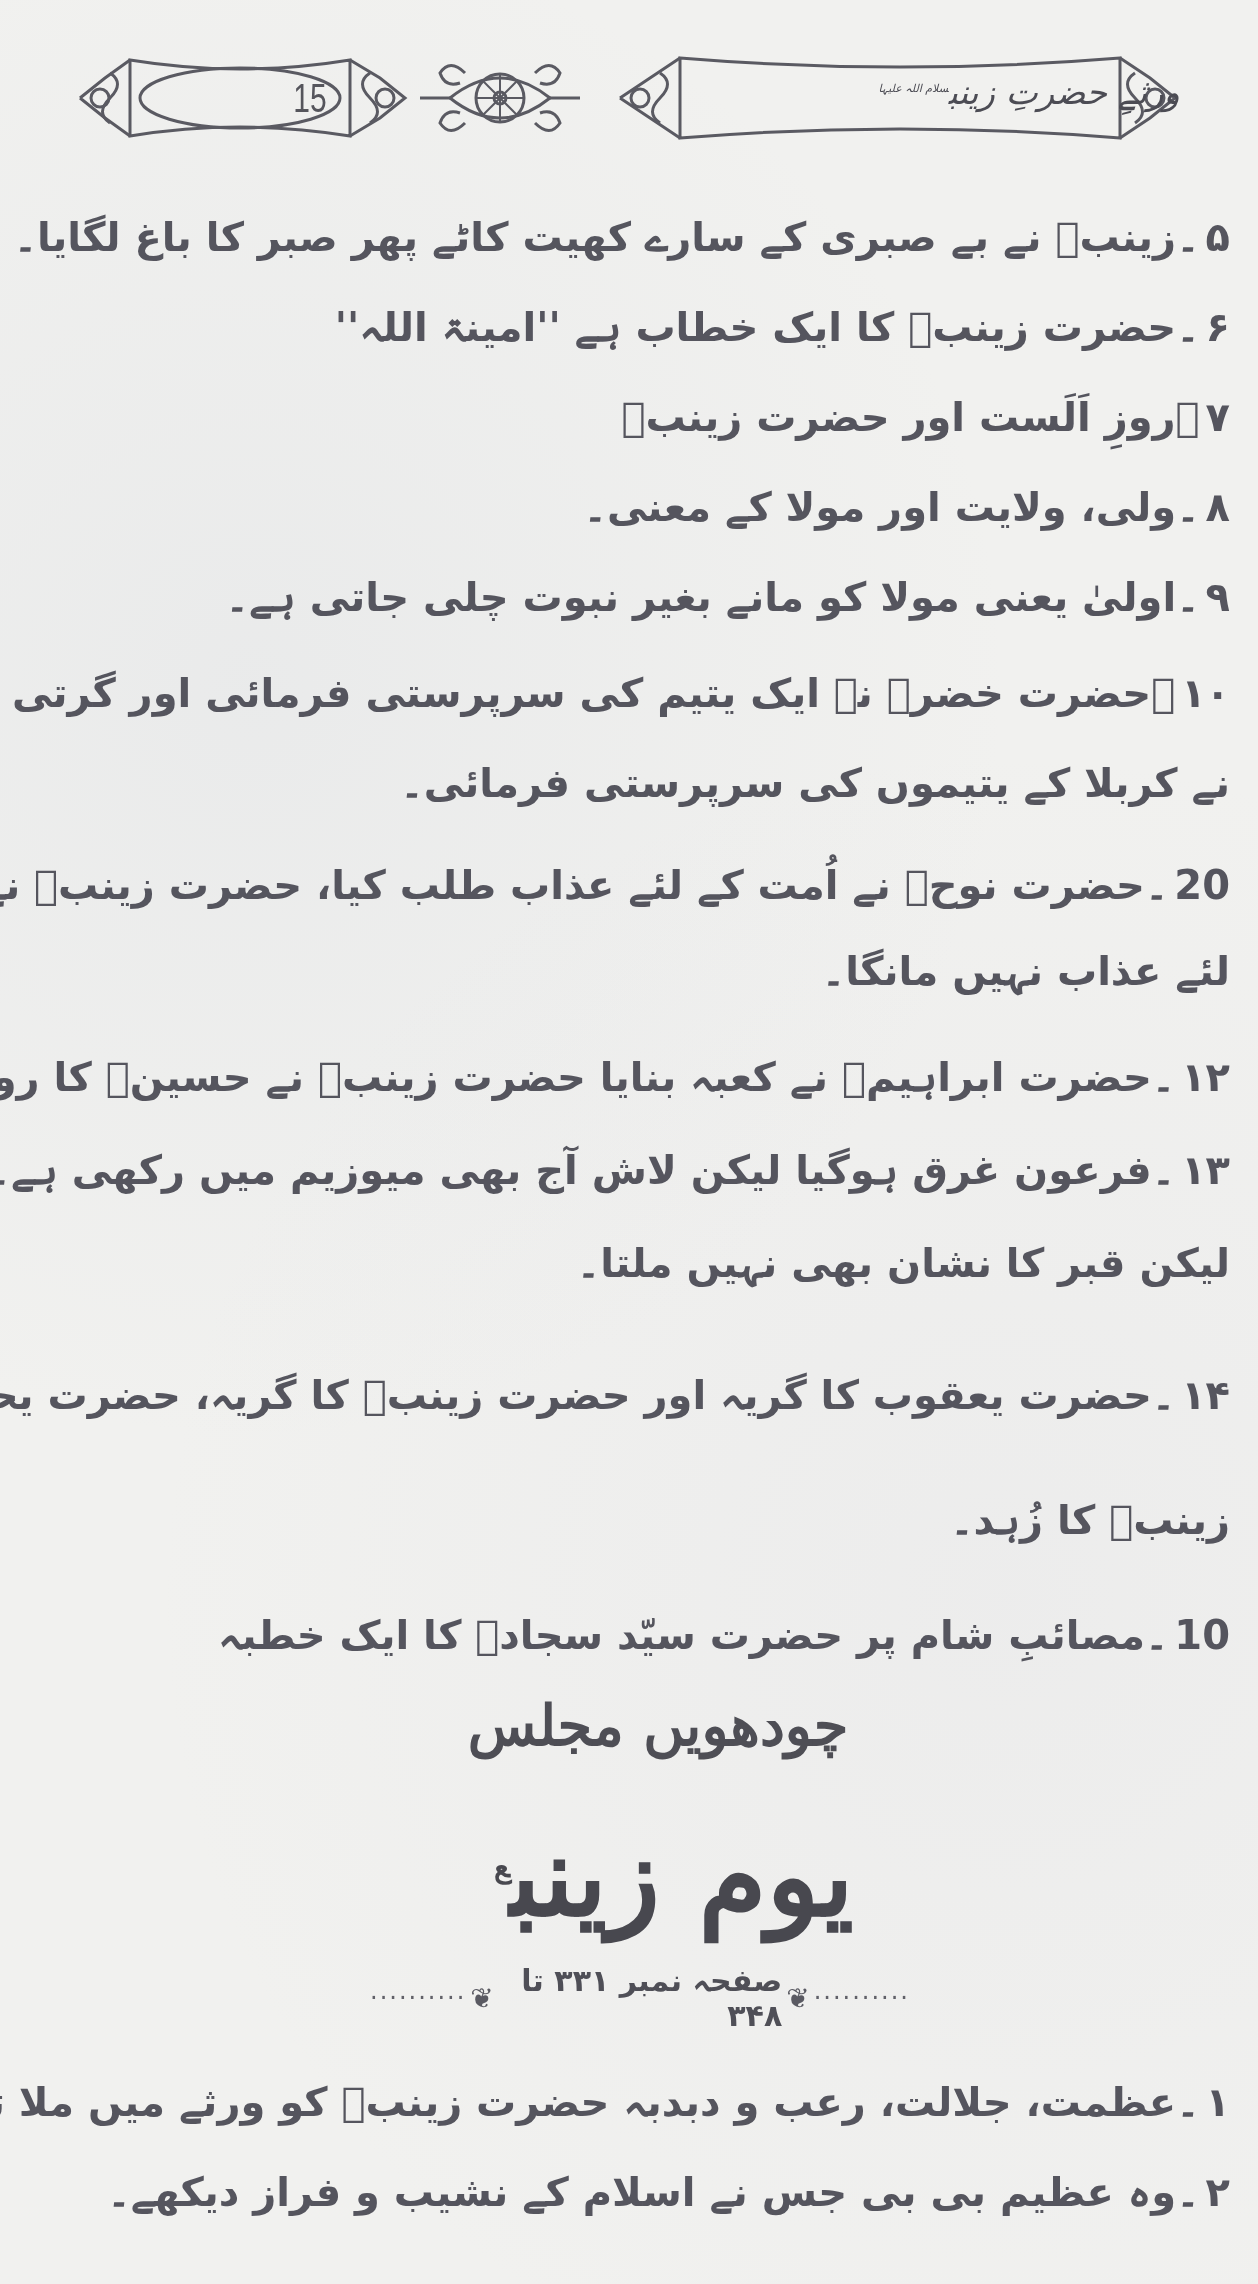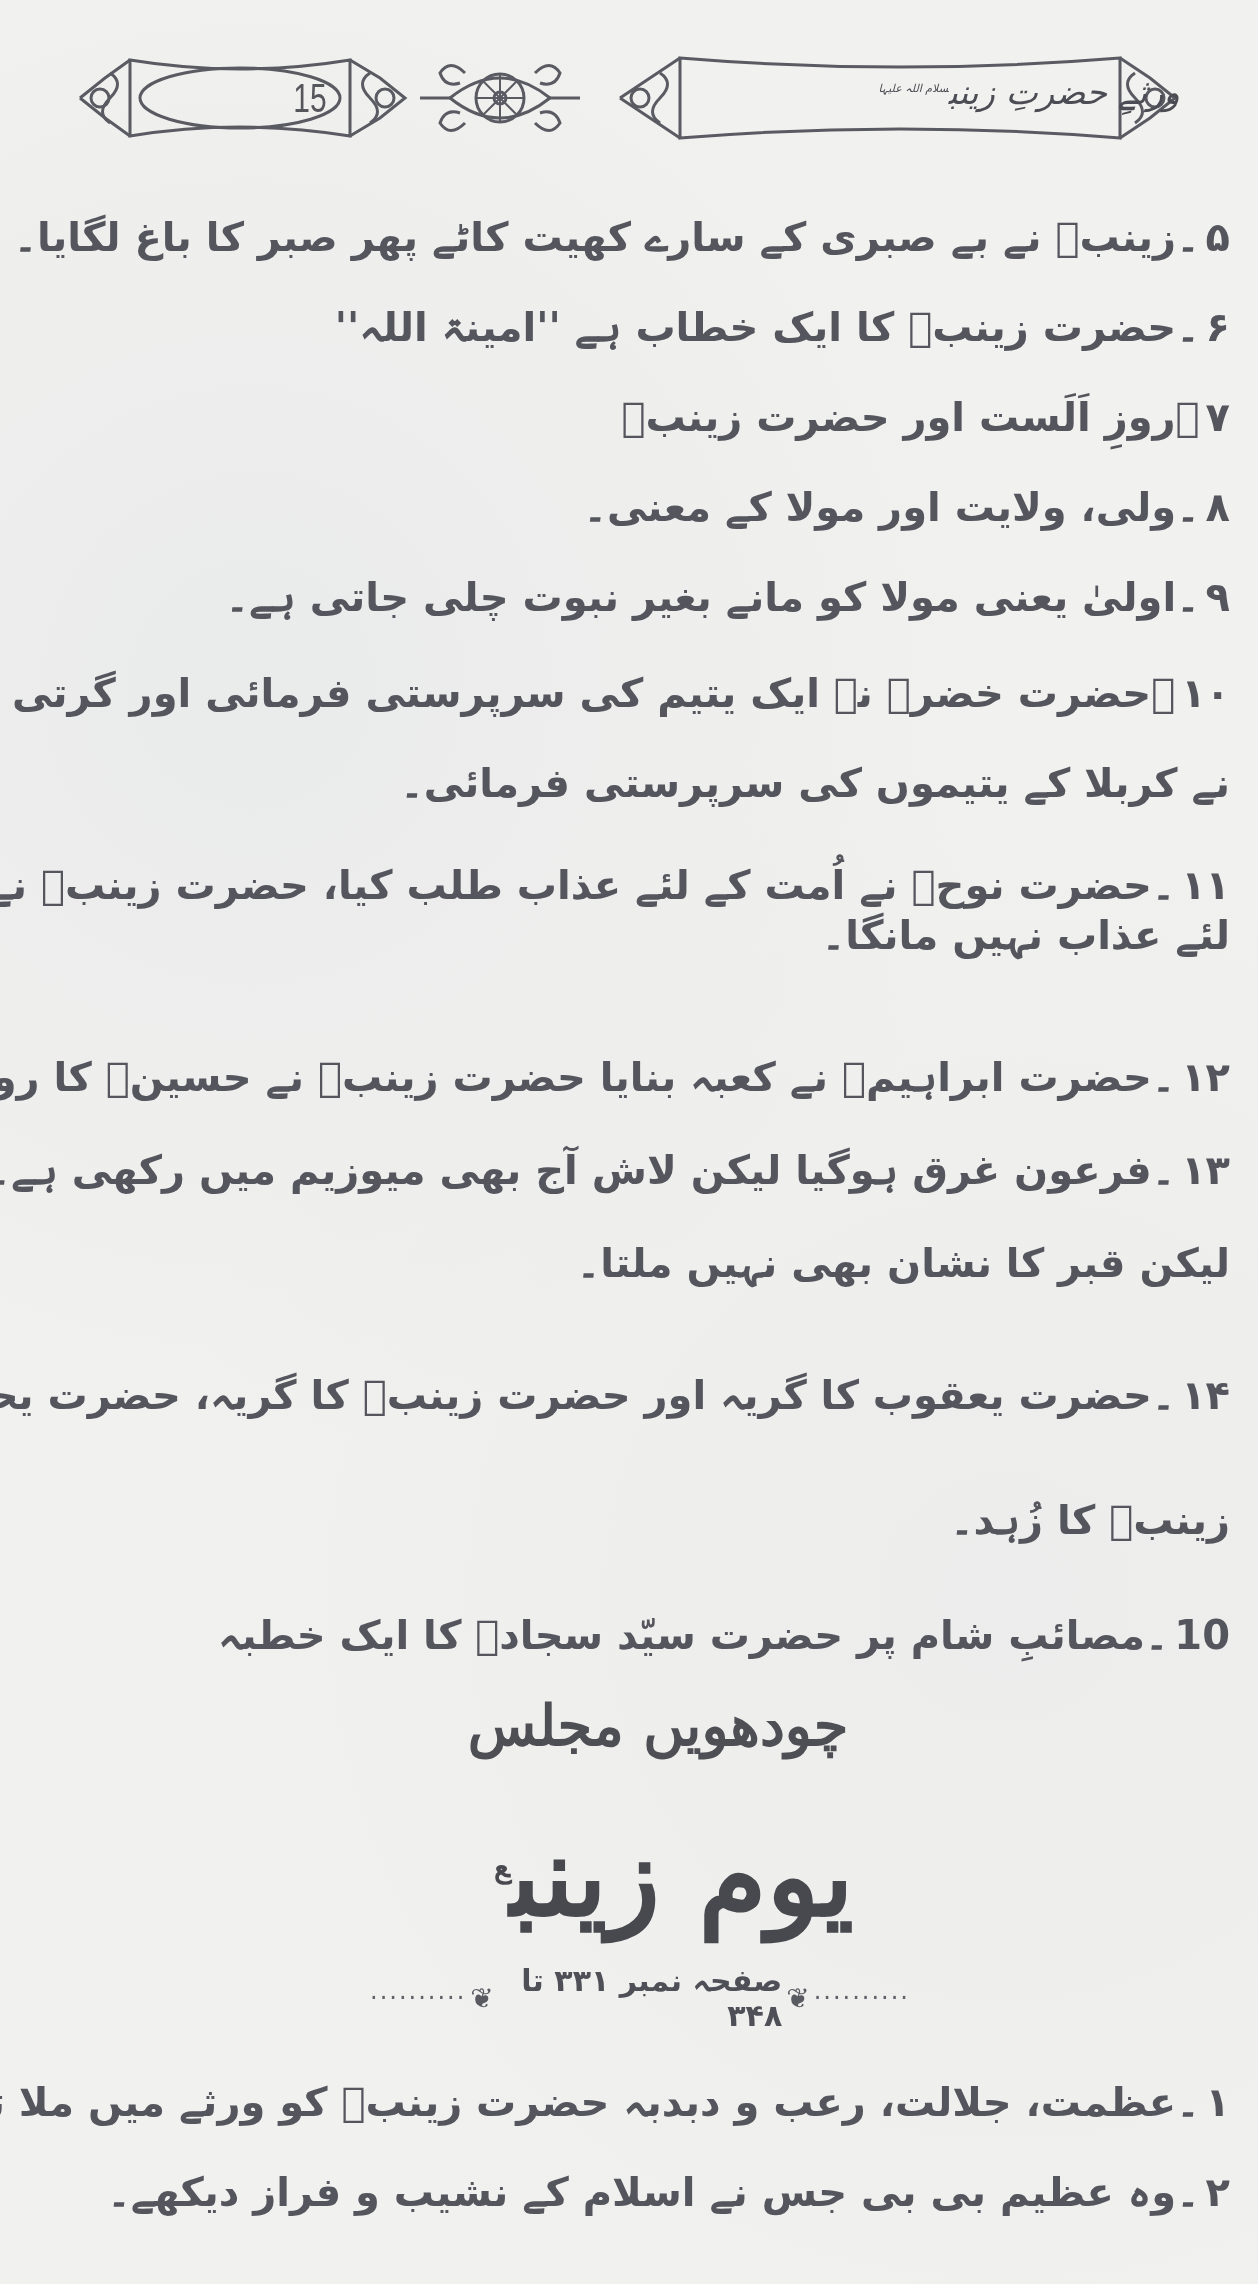--- a/index.html
+++ b/index.html
@@ -114,22 +114,22 @@
   </div>
 
   <div class="content">
     <div class="line" style="top:22px"><span class="num">۵</span><span>۔</span><span>زینبؑ نے بے صبری کے سارے کھیت کاٹے پھر صبر کا باغ لگایا۔</span></div>
     <div class="line" style="top:112px"><span class="num">۶</span><span>۔</span><span>حضرت زینبؑ کا ایک خطاب ہے ''امینۃ اللہ''</span></div>
     <div class="line" style="top:202px"><span class="num">۷</span><span>۔</span><span>روزِ اَلَست اور حضرت زینبؑ</span></div>
     <div class="line" style="top:292px"><span class="num">۸</span><span>۔</span><span>ولی، ولایت اور مولا کے معنی۔</span></div>
     <div class="line" style="top:382px"><span class="num">۹</span><span>۔</span><span>اولیٰ یعنی مولا کو مانے بغیر نبوت چلی جاتی ہے۔</span></div>
     <div class="line" style="top:478px"><span class="num">۱۰</span><span>۔</span><span>حضرت خضرؑ نے ایک یتیم کی سرپرستی فرمائی اور گرتی دیوار بنادی۔ حضرت زینبؑ</span></div>
     <div class="line" style="top:568px">نے کربلا کے یتیموں کی سرپرستی فرمائی۔</div>
-    <div class="line" style="top:670px"><span class="num">۱۱</span><span>۔</span><span>حضرت نوحؑ نے اُمت کے لئے عذاب طلب کیا، حضرت زینبؑ نے اُمت کے</span></div>
-    <div class="line" style="top:720px">لئے عذاب نہیں مانگا۔</div>
+    <div class="line" style="top:670px"><span class="num">20</span><span>۔</span><span>حضرت نوحؑ نے اُمت کے لئے عذاب طلب کیا، حضرت زینبؑ نے اُمت کے</span></div>
+    <div class="line" style="top:756px">لئے عذاب نہیں مانگا۔</div>
     <div class="line" style="top:862px"><span class="num">۱۲</span><span>۔</span><span>حضرت ابراہیمؑ نے کعبہ بنایا حضرت زینبؑ نے حسینؑ کا روضہ بنایا۔</span></div>
     <div class="line" style="top:955px"><span class="num">۱۳</span><span>۔</span><span>فرعون غرق ہوگیا لیکن لاش آج بھی میوزیم میں رکھی ہے۔ یزید غرق نہیں ہوا</span></div>
     <div class="line" style="top:1048px">لیکن قبر کا نشان بھی نہیں ملتا۔</div>
     <div class="line" style="top:1180px"><span class="num">۱۴</span><span>۔</span><span>حضرت یعقوب کا گریہ اور حضرت زینبؑ کا گریہ، حضرت یحییٰ کا زُہد اور حضرت</span></div>
     <div class="line" style="top:1305px">زینبؑ کا زُہد۔</div>
     <div class="line" style="top:1420px"><span class="num">10</span><span>۔</span><span>مصائبِ شام پر حضرت سیّد سجادؑ کا ایک خطبہ</span></div>
   </div>
 
   <div class="heading-majlis">چودھویں مجلس</div>
   <div class="heading-main">

